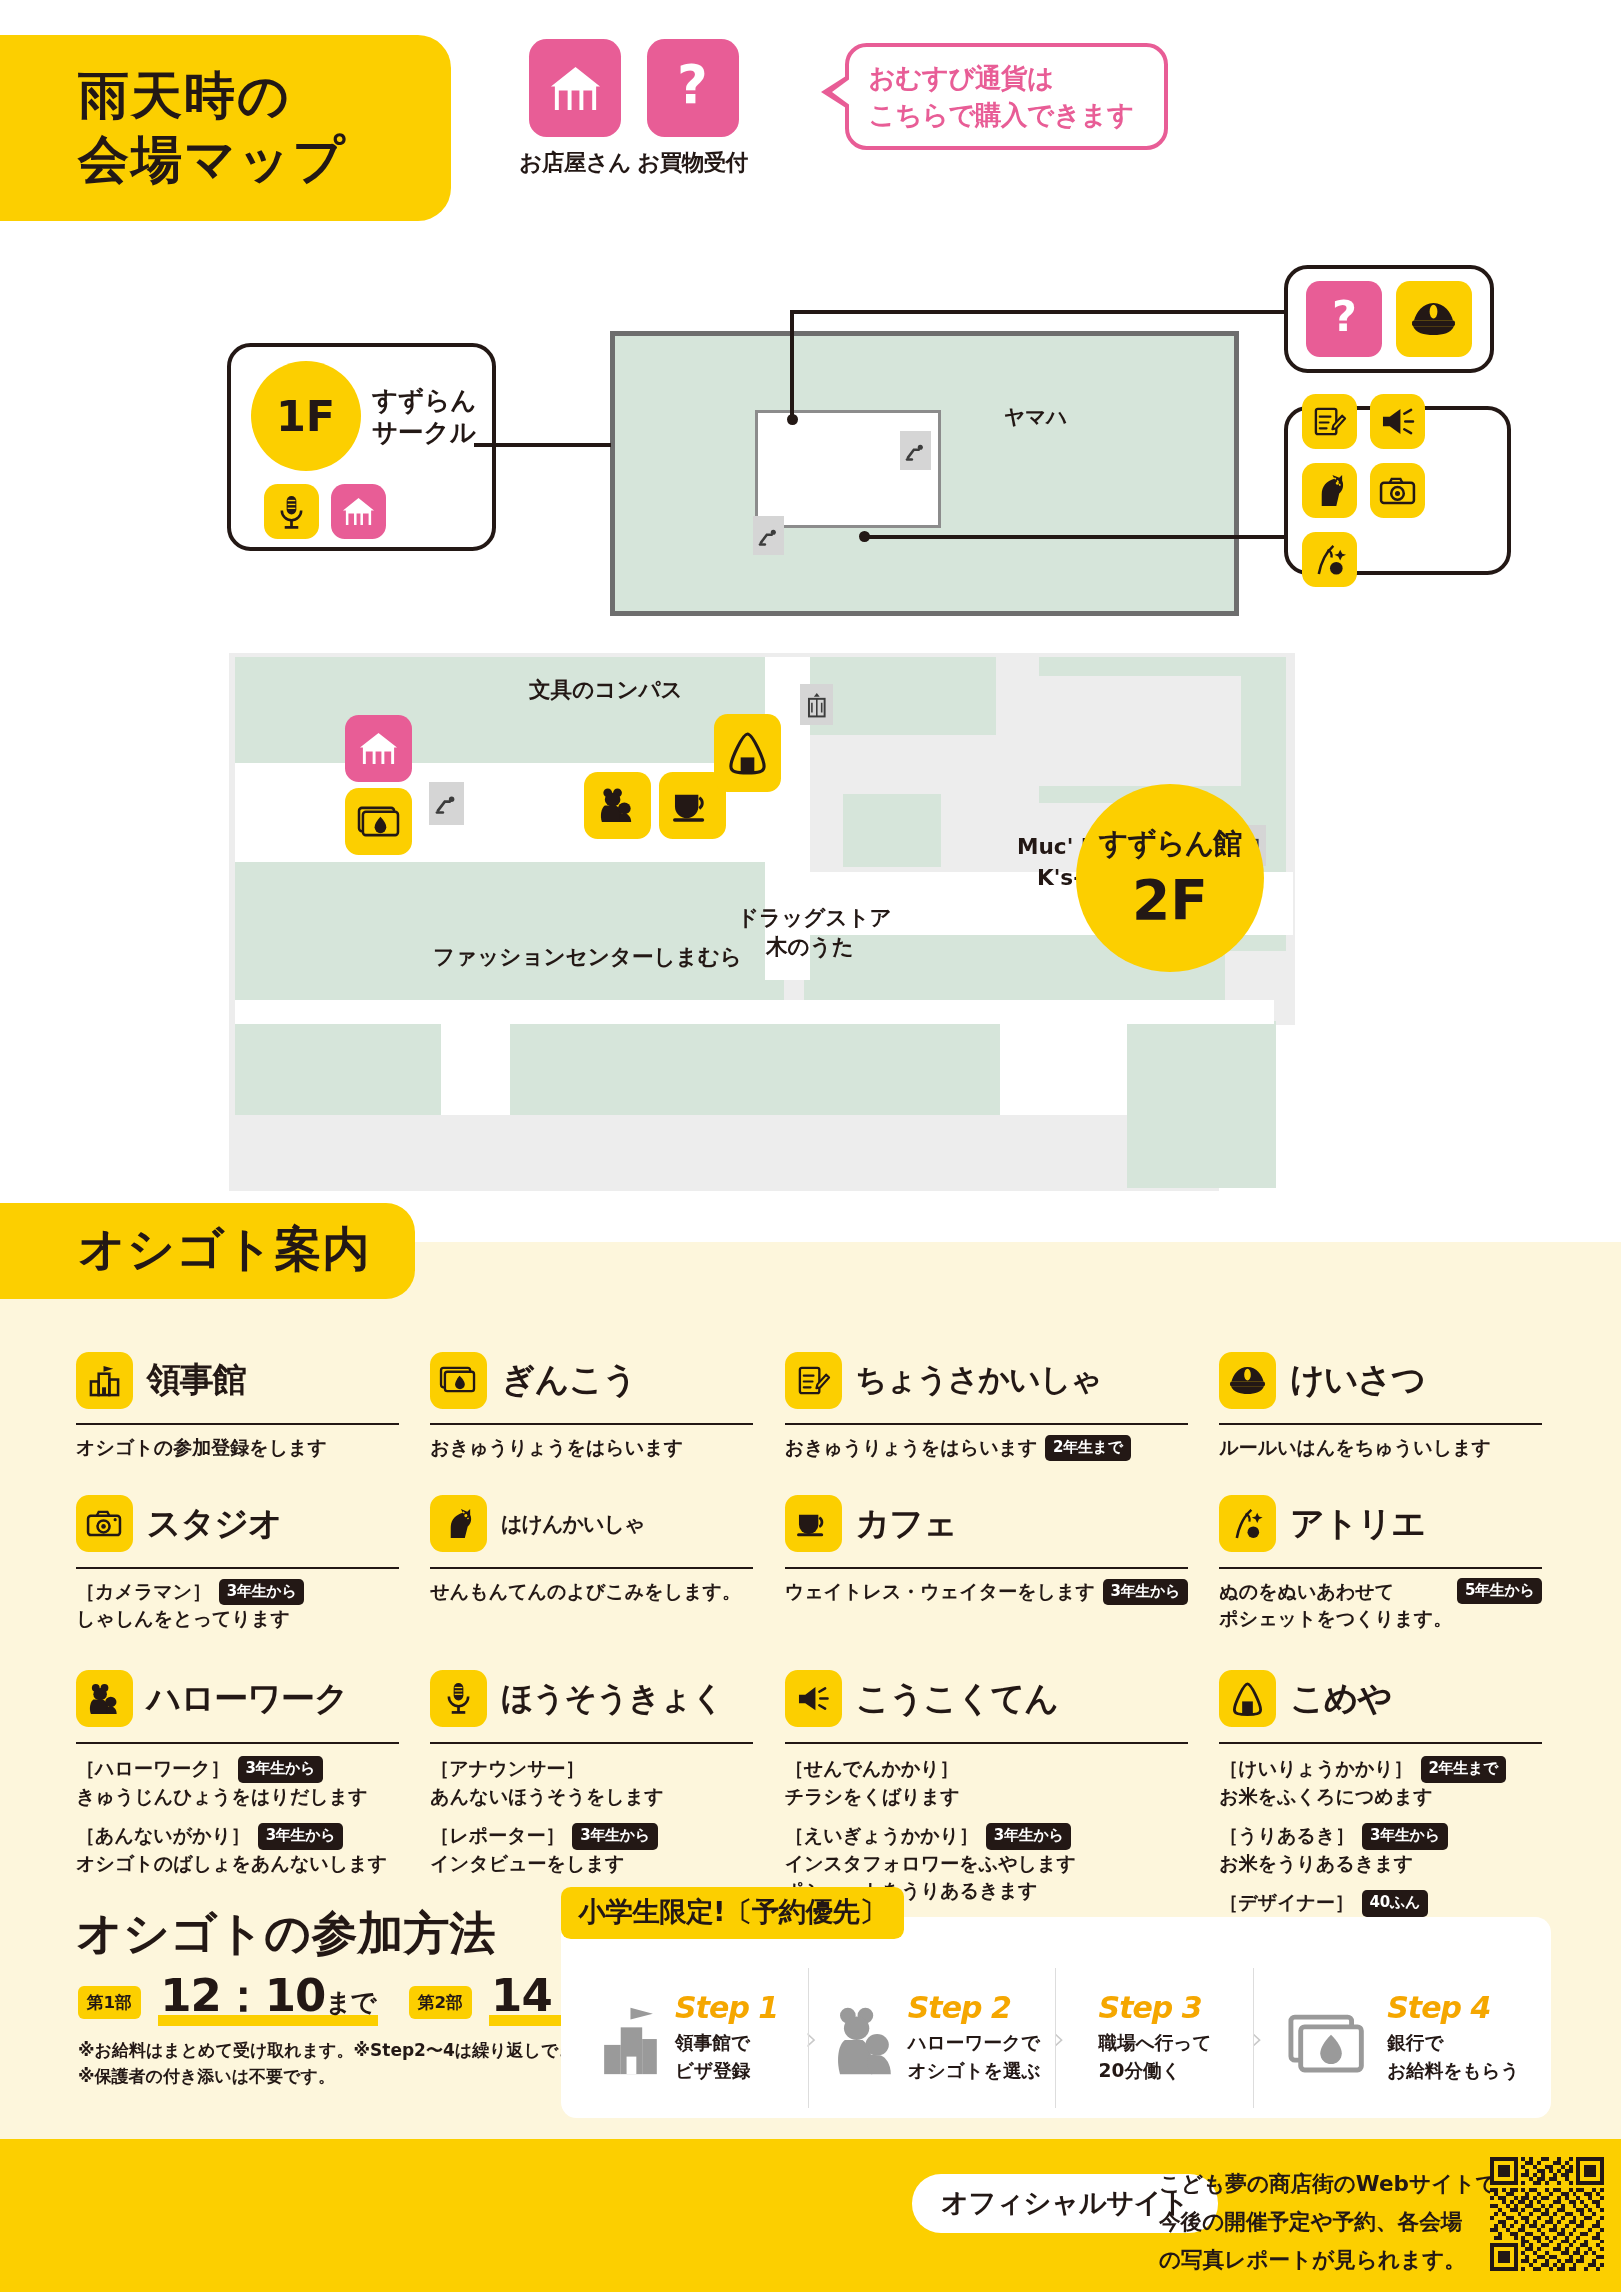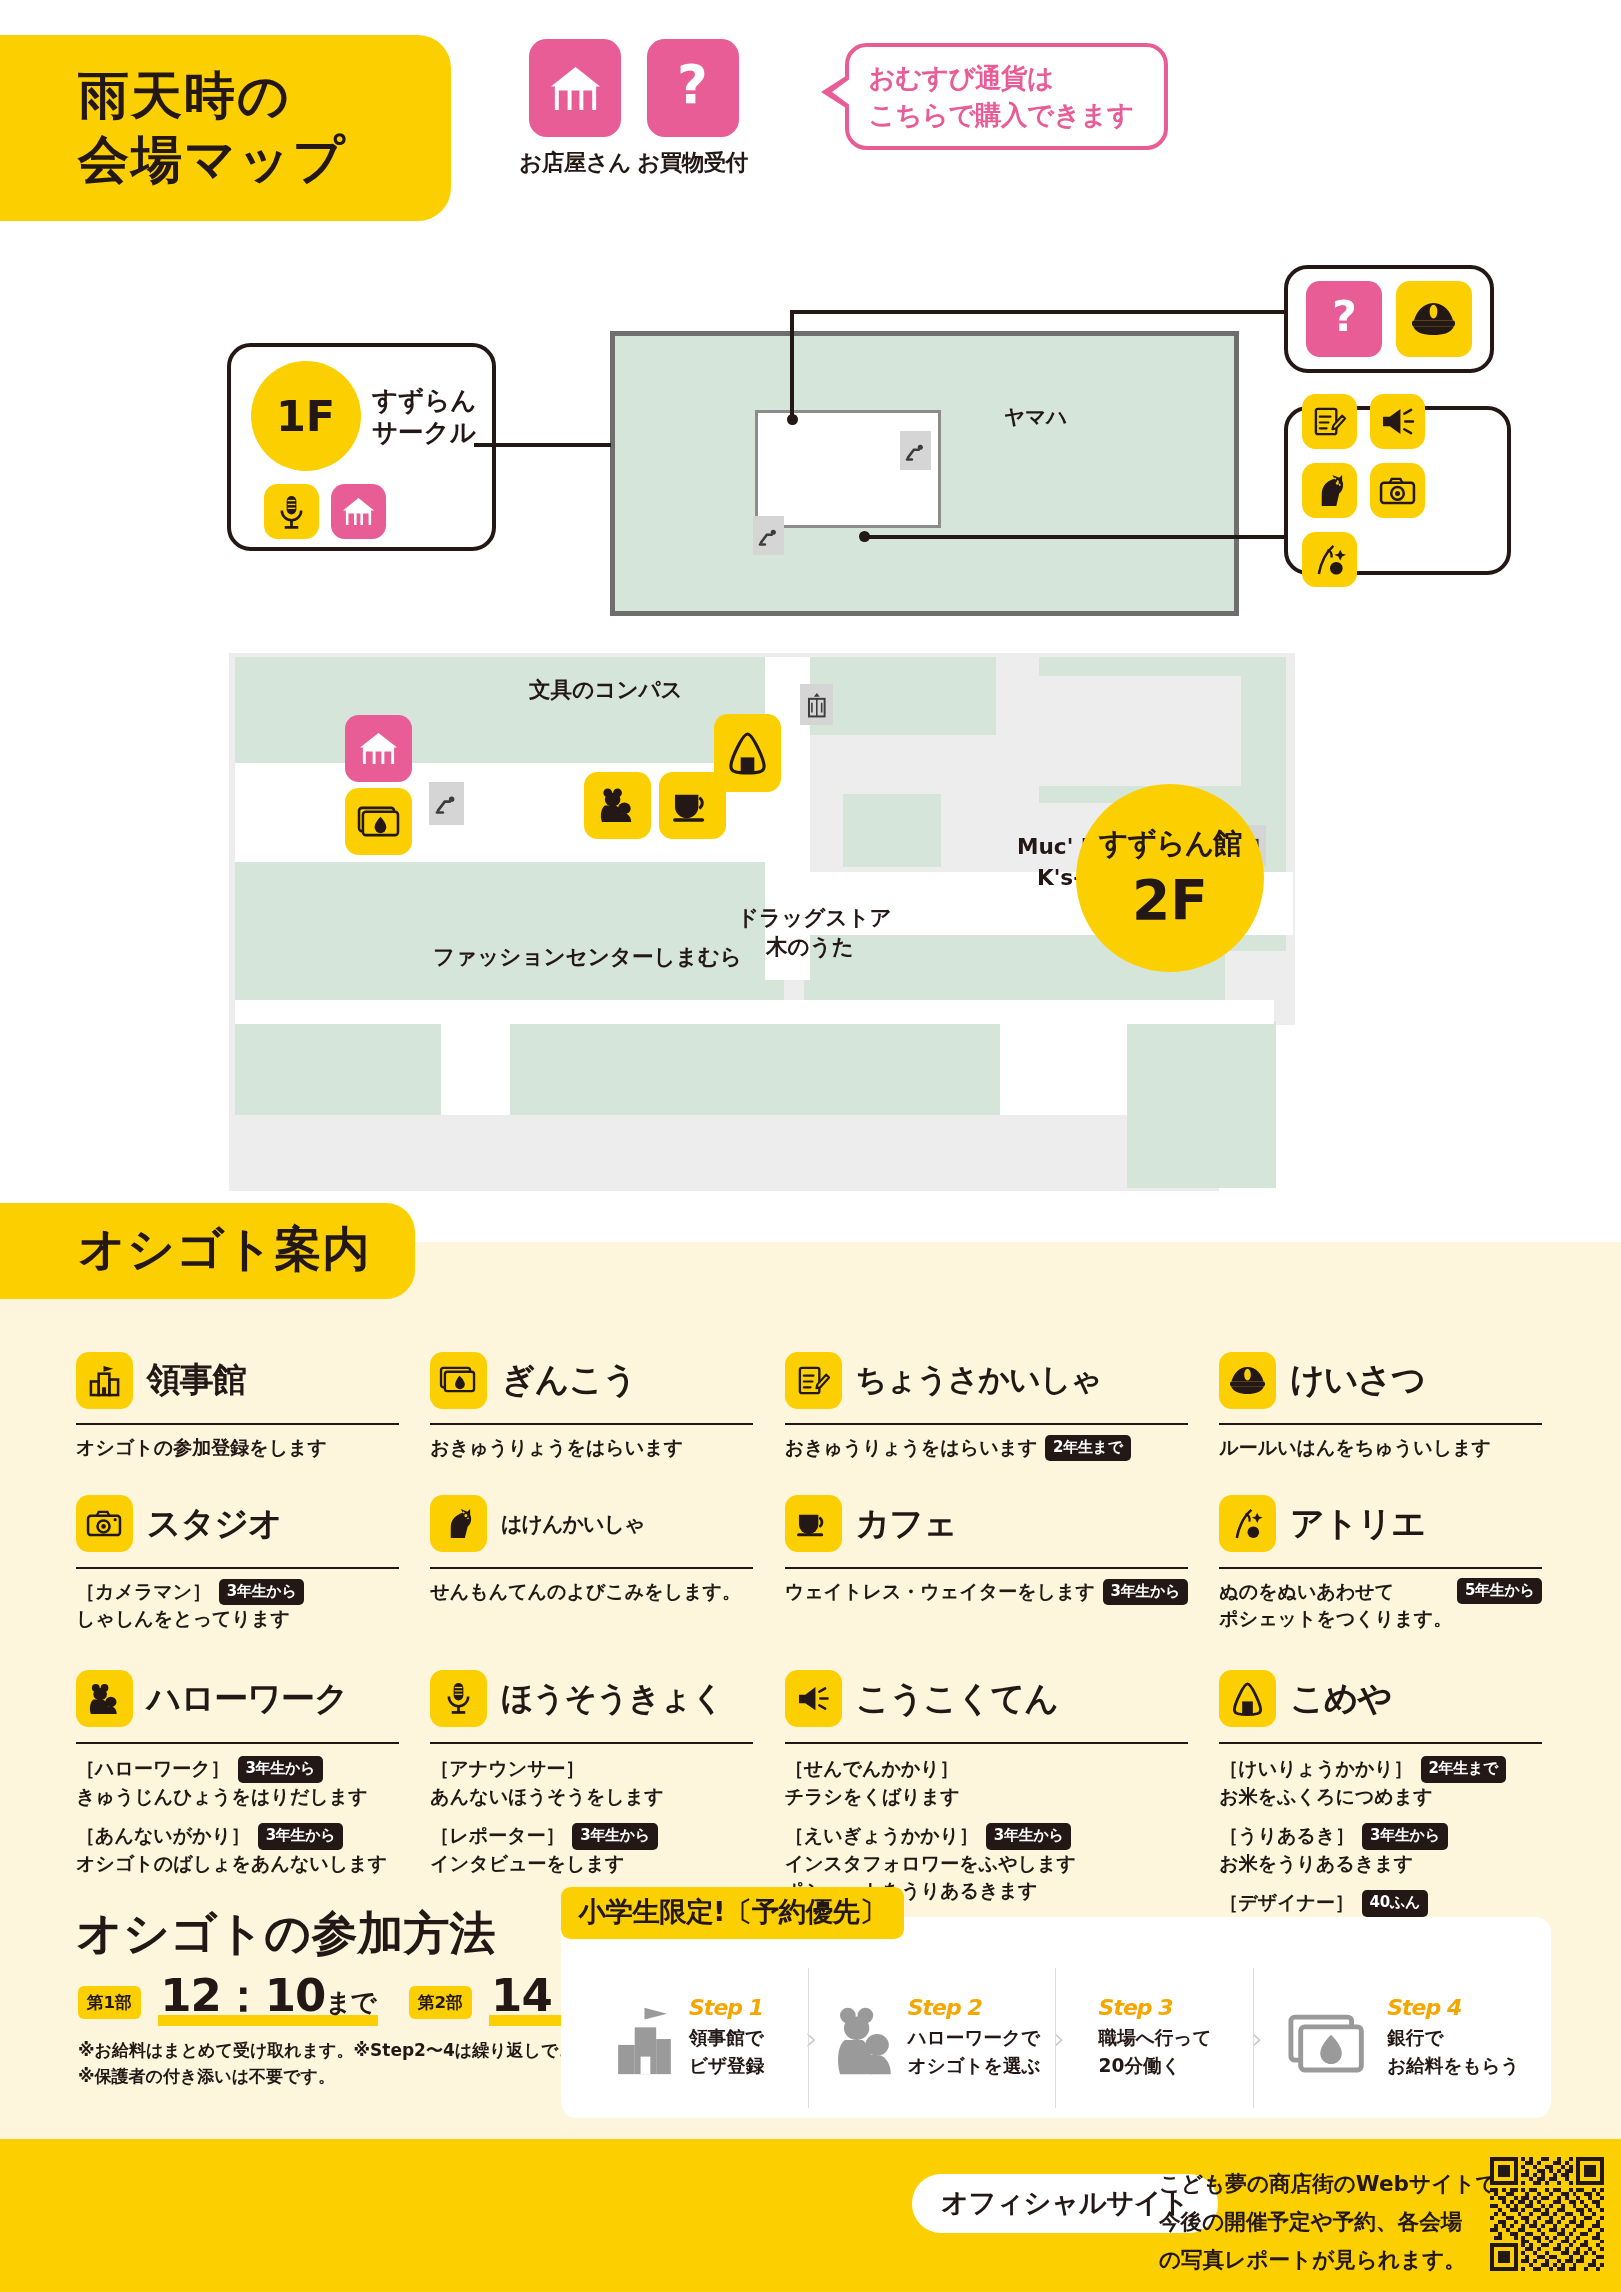--- a/index.html
+++ b/index.html
@@ -177,21 +177,21 @@
   .limchip {
     position: absolute; left: 561px; top: -13.7px;
     background: #fccf00; color: #231815; font-weight: 900;
     font-size: 27.4px; border-radius: 9.8px; padding: 6.9px 17.6px 8.8px 17.6px;
     letter-spacing: -0.5px; z-index: 3;
   }
   .steps { position: absolute; left: 0; top: 45px; width: 990px; height: 152px; display: flex; }
   .step { flex: 1; position: relative; display: flex; align-items: center; justify-content: center; gap: 7.8px; }
   .step .sfig { width: 76px; height: 84px; display: flex; align-items: flex-end; justify-content: center; }
   .step .stxt { display: flex; flex-direction: column; }
-  .step .slabel { font-size: 22px; font-weight: 900; color: #f5a700; font-style: italic; letter-spacing: -1px; margin-bottom: 3.9px;}
+  .step .slabel { font-size: 30px; font-weight: 900; color: #f5a700; font-style: italic; letter-spacing: -1px; margin-bottom: 3.9px;}
   .step .sline { font-size: 18.6px; font-weight: 900; color: #231815; line-height: 1.5; white-space: nowrap; }
   .chev { position: absolute; right: -9.8px; top: 50%; transform: translateY(-50%); color: #c9c9c9; font-size: 33px; font-weight: 300; }
   .vdiv { position: absolute; right: 0; top: 5.9px; bottom: 5.9px; width: 1px; background: #ddd; }
 
   
   #footer {
     position: absolute; left: 0; top: 2139px; width: 1621px; height: 154px;
     background: #fccf00;
   }
   .offbtn {

